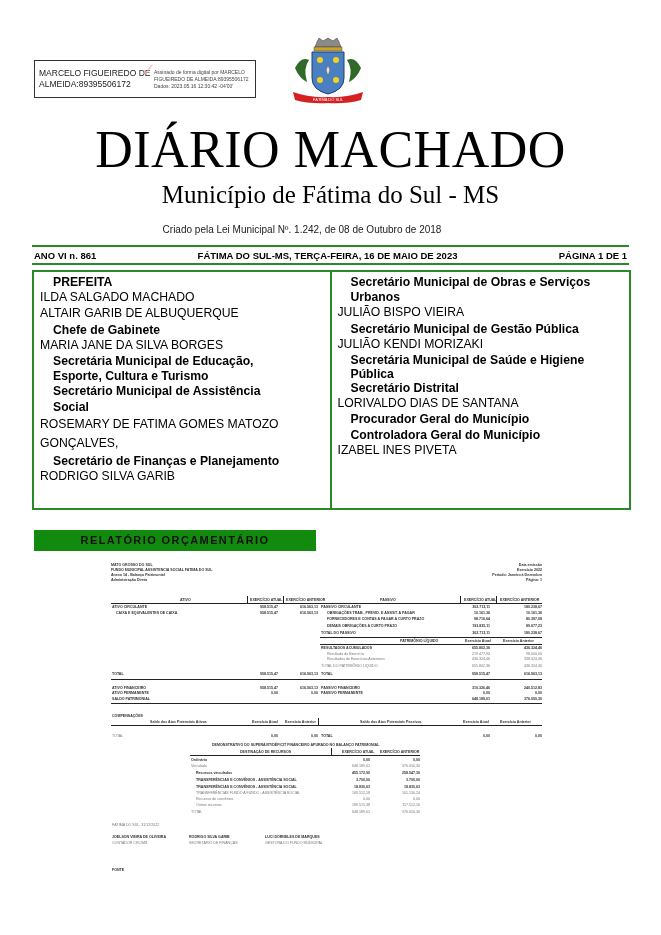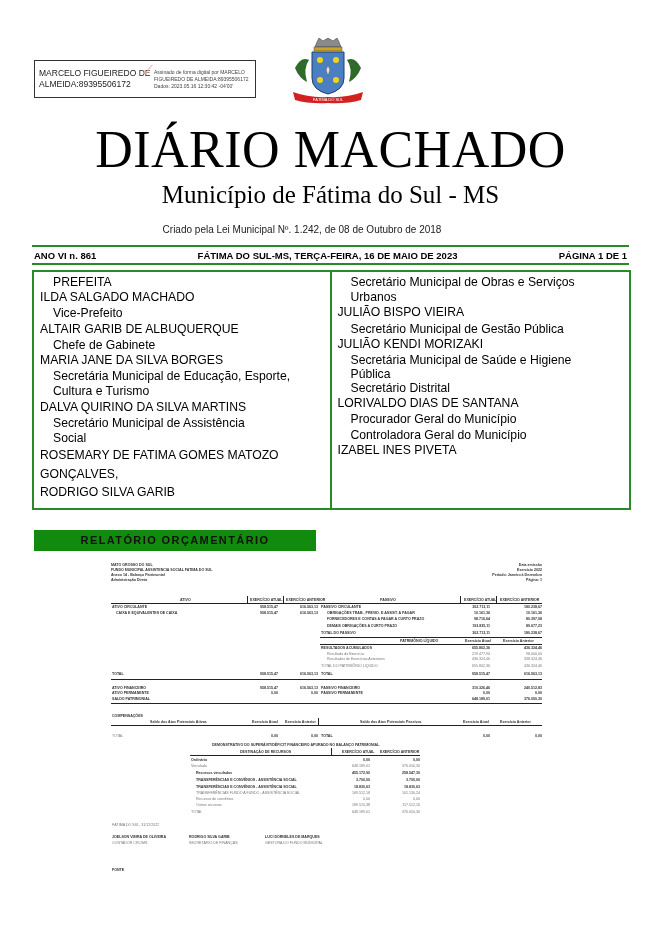--- a/index.html
+++ b/index.html
@@ -17,21 +17,21 @@
 
   .title { position: absolute; left: 0; width: 661px; top: 121px; text-align: center; font-family: "Liberation Serif", serif; font-size: 52px; line-height: 58px; letter-spacing: 0.5px; }
   .subtitle { position: absolute; left: 0; width: 661px; top: 180px; text-align: center; font-family: "Liberation Serif", serif; font-size: 25px; line-height: 30px; }
   .created { position: absolute; left: 0; width: 604px; top: 224px; text-align: center; font-size: 10px; color: #222; }
 
   .issue-bar { position: absolute; left: 32px; top: 245px; width: 597px; height: 20px; border-top: 2px solid #2a8a2a; border-bottom: 2px solid #2a8a2a; display: flex; align-items: center; justify-content: space-between; font-size: 9.5px; font-weight: bold; padding: 0 2px; }
 
   .officials { position: absolute; left: 32px; top: 270px; width: 599px; height: 240px; border: 2px solid #2a8a2a; display: flex; }
   .col { width: 50%; padding: 3px 6px; font-size: 12.2px; line-height: 15.2px; }
   .col.left { border-right: 2px solid #2a8a2a; }
-  .col .role { font-weight: normal; padding-left: 13px; }
+  .col .role { font-weight: bold; padding-left: 13px; }
   .col .name { margin-bottom: 1px; }
 
   .report-banner { position: absolute; left: 34px; top: 530px; width: 282px; height: 21px; background: #118a0e; color: #111; font-weight: bold; font-size: 11px; letter-spacing: 1.4px; text-align: center; line-height: 21px; }
 
   
   .rep { position: absolute; font-size: 3.6px; line-height: 5px; color: #333; white-space: nowrap; font-weight: bold; }
   .rep.light { font-weight: normal; color: #777; }
   .hr { position: absolute; height: 0; border-top: 1px solid #222; }
   .vr { position: absolute; width: 0; border-left: 1px solid #222; }
   .r { text-align: right; }
@@ -71,28 +71,27 @@
 <div class="issue-bar">
   <span>ANO VI n. 861</span>
   <span>FÁTIMA DO SUL-MS, TERÇA-FEIRA, 16 DE MAIO DE 2023</span>
   <span>PÁGINA 1 DE 1</span>
 </div>
 
 <div class="officials">
   <div class="col left">
     <div class="role">PREFEITA</div>
     <div class="name">ILDA SALGADO MACHADO</div>
-    <div class="role">Vice-Prefeito</div>
     <div class="name">ALTAIR GARIB DE ALBUQUERQUE</div>
     <div class="role">Chefe de Gabinete</div>
     <div class="name">MARIA JANE DA SILVA BORGES</div>
     <div class="role" style="padding-right:18px">Secretária Municipal de Educação, Esporte, Cultura e Turismo</div>
-    <div class="name">DALVA QUIRINO DA SILVA MARTINS</div>
     <div class="role" style="padding-right:60px">Secretário Municipal de Assistência Social</div>
     <div class="name" style="line-height:19px;padding-right:30px">ROSEMARY DE FATIMA GOMES MATOZO GONÇALVES,</div>
+    <div class="role">Secretário de Finanças e Planejamento</div>
     <div class="name">RODRIGO SILVA GARIB</div>
   </div>
   <div class="col">
     <div class="role" style="padding-right:20px">Secretário Municipal de Obras e Serviços Urbanos</div>
     <div class="name">JULIÃO BISPO VIEIRA</div>
     <div class="role">Secretário Municipal de Gestão Pública</div>
     <div class="name">JULIÃO KENDI MORIZAKI</div>
     <div class="role" style="line-height:14px;padding-right:30px">Secretária Municipal de Saúde e Higiene Pública</div>
     <div class="role">Secretário Distrital</div>
     <div class="name">LORIVALDO DIAS DE SANTANA</div>

